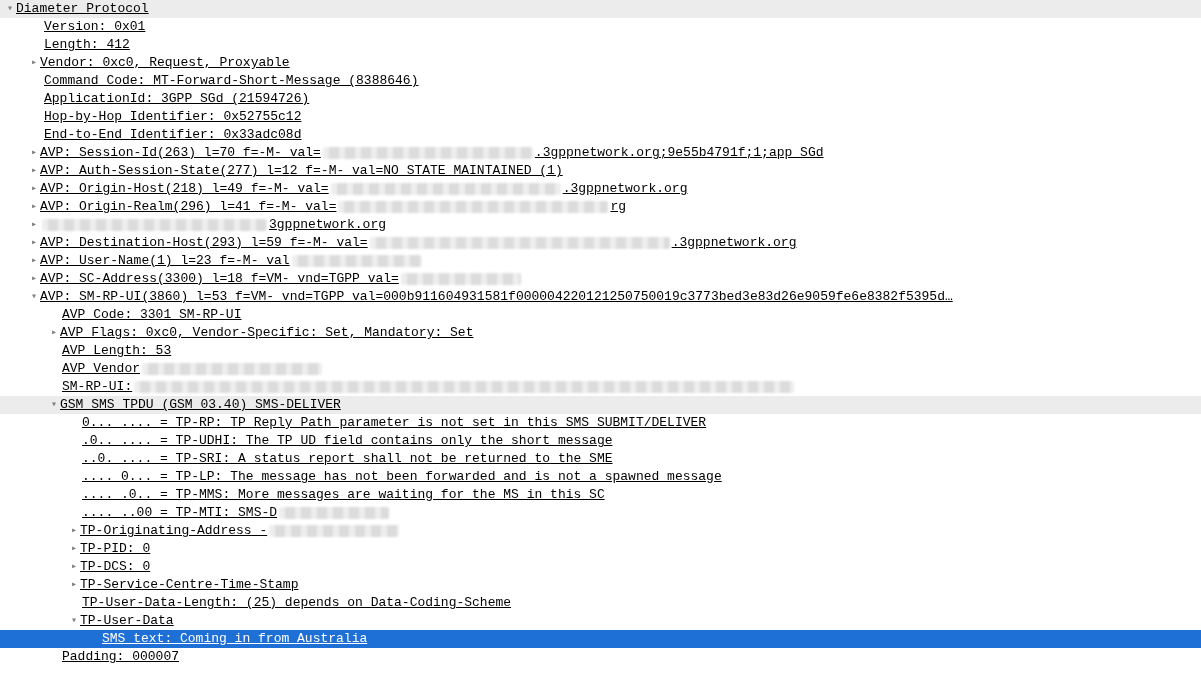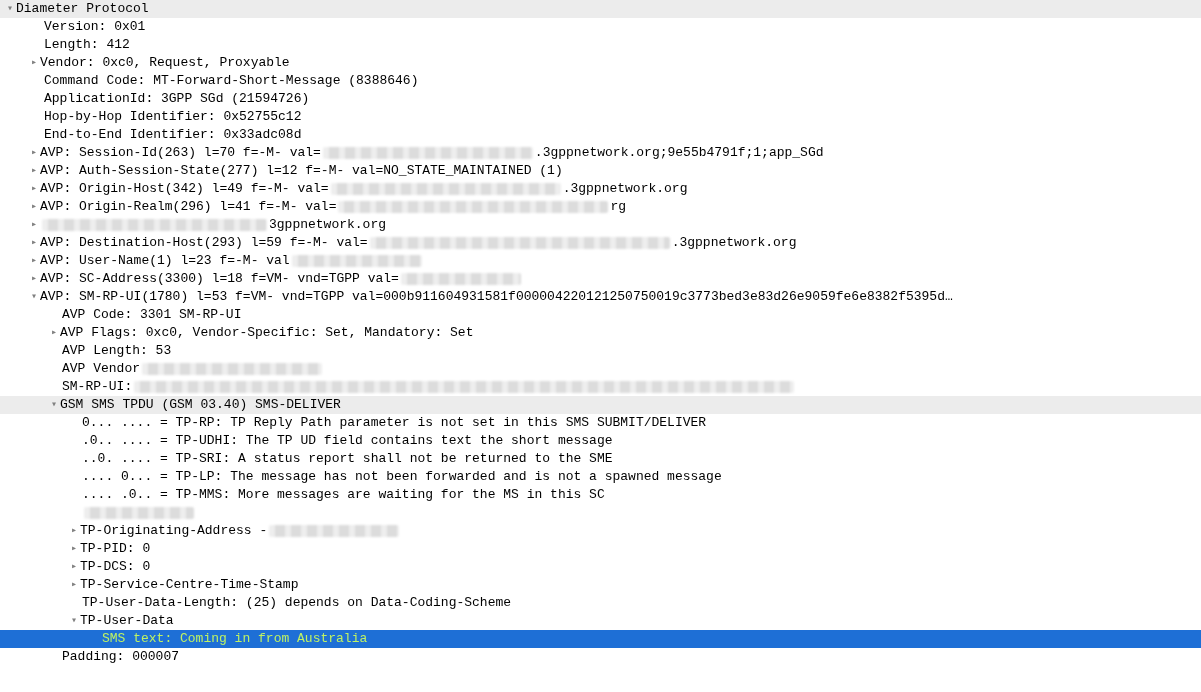--- a/index.html
+++ b/index.html
@@ -15,24 +15,24 @@
   }
   .row { display: flex; align-items: center; height: 18px; }
   .toggle {
     width: 12px;
     text-align: center;
     color: #808080;
     font-size: 10px;
     display: inline-block;
     flex-shrink: 0;
   }
-  .txt { flex-shrink: 0; }
+  .txt { flex-shrink: 0; text-decoration: underline; }
   .root-hdr { background: #ececec; width: 100%; }
   .sub-hdr { background: #ececec; width: 100%; }
-  .selected { background: #1e6fd6; color: #bef264; width: 100%; }
+  .selected { background: #1e6fd6; color: #ffffff; width: 100%; }
   .redact {
     display: inline-block;
     height: 12px;
     vertical-align: middle;
     position: relative;
     margin: 0 2px;
   }
   .redact::before {
     content: "";
     position: absolute;
@@ -92,21 +92,21 @@
   <span class="txt">.3gppnetwork.org;9e55b4791f;1;app_SGd</span>
 </div>
 <div class="row">
   <span class="pad" style="width:28px"></span>
   <span class="toggle">▸</span>
   <span class="txt">AVP: Auth-Session-State(277) l=12 f=-M- val=NO_STATE_MAINTAINED (1)</span>
 </div>
 <div class="row">
   <span class="pad" style="width:28px"></span>
   <span class="toggle">▸</span>
-  <span class="txt">AVP: Origin-Host(342) l=49 f=-M- val=</span>
+  <span class="txt">AVP: Origin-Host(218) l=49 f=-M- val=</span>
   <span class="redact" style="width:230px"></span>
   <span class="txt">.3gppnetwork.org</span>
 </div>
 <div class="row">
   <span class="pad" style="width:28px"></span>
   <span class="toggle">▸</span>
   <span class="txt">AVP: Origin-Realm(296) l=41 f=-M- val=</span>
   <span class="redact" style="width:270px"></span>
   <span class="txt">rg</span>
 </div>
@@ -131,21 +131,21 @@
 </div>
 <div class="row">
   <span class="pad" style="width:28px"></span>
   <span class="toggle">▸</span>
   <span class="txt">AVP: SC-Address(3300) l=18 f=VM- vnd=TGPP val=</span>
   <span class="redact" style="width:120px"></span>
 </div>
 <div class="row">
   <span class="pad" style="width:28px"></span>
   <span class="toggle">▾</span>
-  <span class="txt">AVP: SM-RP-UI(1780) l=53 f=VM- vnd=TGPP val=000b911604931581f0000042201212507500­19c3773bed3e83d26e9059fe6e8382f5395d…</span>
+  <span class="txt">AVP: SM-RP-UI(3860) l=53 f=VM- vnd=TGPP val=000b911604931581f0000042201212507500­19c3773bed3e83d26e9059fe6e8382f5395d…</span>
 </div>
 
 <div class="row">
   <span class="pad" style="width:62px"></span>
   <span class="txt">AVP Code: 3301 SM-RP-UI</span>
 </div>
 <div class="row">
   <span class="pad" style="width:48px"></span>
   <span class="toggle">▸</span>
   <span class="txt">AVP Flags: 0xc0, Vendor-Specific: Set, Mandatory: Set</span>
@@ -170,36 +170,37 @@
   <span class="toggle">▾</span>
   <span class="txt">GSM SMS TPDU (GSM 03.40) SMS-DELIVER</span>
 </div>
 
 <div class="row">
   <span class="pad" style="width:82px"></span>
   <span class="txt">0... .... = TP-RP: TP Reply Path parameter is not set in this SMS SUBMIT/DELIVER</span>
 </div>
 <div class="row">
   <span class="pad" style="width:82px"></span>
-  <span class="txt">.0.. .... = TP-UDHI: The TP UD field contains text the short message</span>
+  <span class="txt">.0.. .... = TP-UDHI: The TP UD field contains only the short message</span>
 </div>
 <div class="row">
   <span class="pad" style="width:82px"></span>
   <span class="txt">..0. .... = TP-SRI: A status report shall not be returned to the SME</span>
 </div>
 <div class="row">
   <span class="pad" style="width:82px"></span>
   <span class="txt">.... 0... = TP-LP: The message has not been forwarded and is not a spawned message</span>
 </div>
 <div class="row">
   <span class="pad" style="width:82px"></span>
   <span class="txt">.... .0.. = TP-MMS: More messages are waiting for the MS in this SC</span>
 </div>
 <div class="row">
   <span class="pad" style="width:82px"></span>
+  <span class="txt">.... ..00 = TP-MTI: SMS-D</span>
   <span class="redact" style="width:110px"></span>
 </div>
 <div class="row">
   <span class="pad" style="width:68px"></span>
   <span class="toggle">▸</span>
   <span class="txt">TP-Originating-Address - </span>
   <span class="redact" style="width:130px"></span>
 </div>
 <div class="row">
   <span class="pad" style="width:68px"></span>

